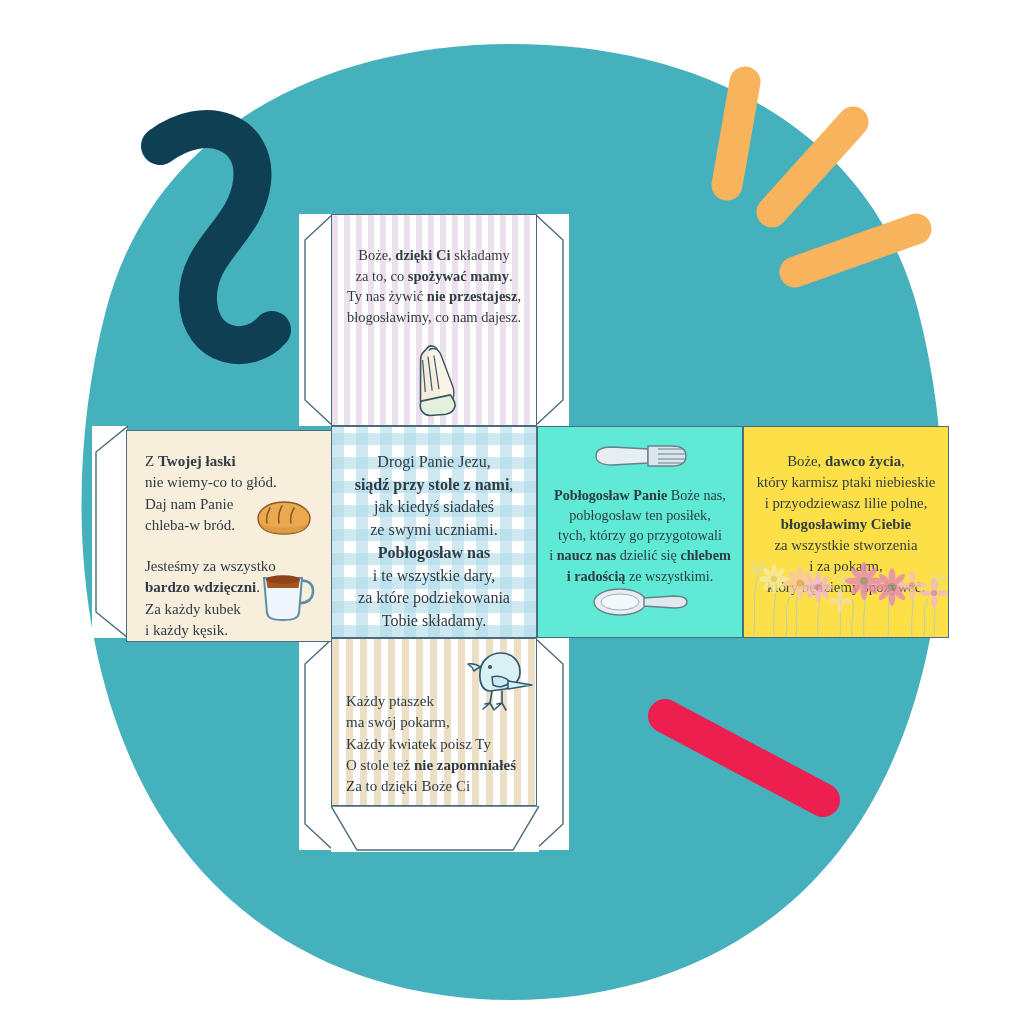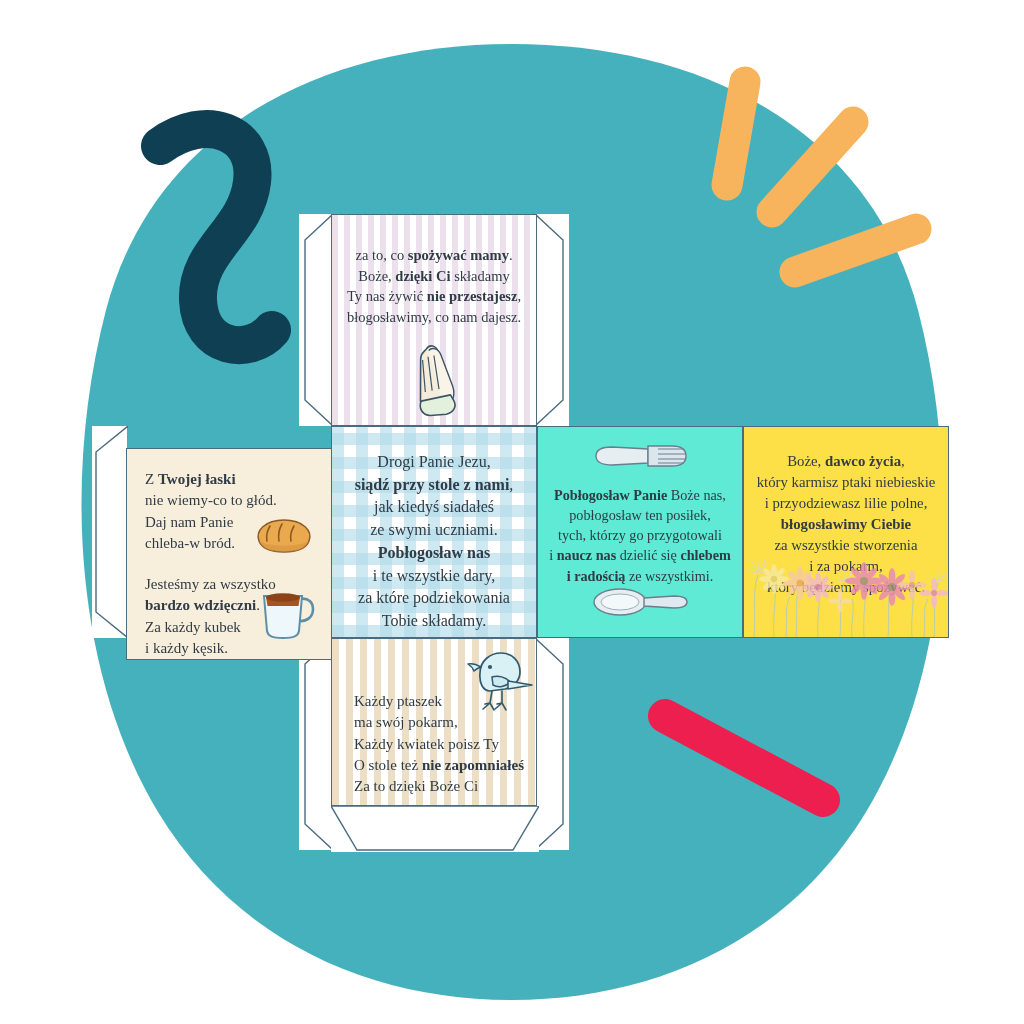--- a/index.html
+++ b/index.html
@@ -120,41 +120,41 @@
     </div>
 
     <div class="flap" style="left:331px;top:806px;">
       <svg width="208" height="46" viewBox="0 0 208 46">
         <path d="M0 0 L208 0 L182 44 L26 44 Z" fill="#ffffff" stroke="#4a6b80" stroke-width="1.4"></path>
       </svg>
     </div>
 
     <div class="panel pat-pink" style="left:331px;top:214px;width:206px;height:212px;">
       <div class="txt t-top" style="top:30px;">
+        <span class="line"><span>Boże, </span><b>dzięki Ci</b><span> składamy</span></span>
         <span class="line"><span>za to, co </span><b>spożywać mamy</b><span>.</span></span>
-        <span class="line"><span>Boże, </span><b>dzięki Ci</b><span> składamy</span></span>
         <span class="line"><span>Ty nas żywić </span><b>nie przestajesz</b><span>,</span></span>
         <span class="line"><span>błogosławimy, co nam dajesz.</span></span>
       </div>
 
       <div class="icon-abs" style="left:50%;top:125px;transform:translateX(-50%);">
         <svg width="86" height="80" viewBox="0 0 86 80">
           <g transform="rotate(-12 43 40)">
             <path d="M42 8 C46 4 52 6 53 13 L58 48 C59 58 54 66 45 67 L34 68 C27 68 24 62 26 55 L34 18 C35 12 38 11 42 8Z" fill="#f5eddc" stroke="#3b5566" stroke-width="1.6" stroke-linejoin="round"></path>
             <path d="M44 10 C48 7 54 10 55 17 L60 50 C61 60 56 68 47 69" fill="#faf4e6" stroke="#3b5566" stroke-width="1.4"></path>
             <path d="M36 18 L32 50" stroke="#3b5566" stroke-width="1.2" fill="none"></path>
             <path d="M42 16 L39 50" stroke="#3b5566" stroke-width="1.2" fill="none"></path>
             <path d="M48 16 L46 50" stroke="#3b5566" stroke-width="1.2" fill="none"></path>
             <path d="M26 58 C22 64 24 72 32 74 L48 76 C56 76 60 70 58 64 L56 58 Z" fill="#e3f0dc" stroke="#3b5566" stroke-width="1.6" stroke-linejoin="round"></path>
           </g>
         </svg>
       </div>
     </div>
 
-    <div class="panel pat-beige" style="left:126px;top:448px;width:206px;height:212px;">
+    <div class="panel pat-beige" style="left:126px;top:430px;width:206px;height:212px;">
       <div class="txt t-left" style="top:20px;left:18px;right:12px;">
         <span class="line"><span>Z </span><b>Twojej łaski</b></span>
         <span class="line"><span>nie wiemy-co to głód.</span></span>
         <span class="line"><span>Daj nam Panie</span></span>
         <span class="line"><span>chleba-w bród.</span></span>
         <span class="line" style="height:20px;">&nbsp;</span>
         <span class="line"><span>Jesteśmy za wszystko</span></span>
         <span class="line"><b>bardzo wdzięczni</b><span>.</span></span>
         <span class="line"><span>Za każdy kubek</span></span>
         <span class="line"><span>i każdy kęsik.</span></span>
@@ -348,21 +348,21 @@
                 <ellipse cx="0" cy="6" rx="2.4" ry="5.5"></ellipse>
               <ellipse cx="-6" cy="0" rx="5.5" ry="2.4"></ellipse>
                 <ellipse cx="6" cy="0" rx="5.5" ry="2.4"></ellipse>
             </g>
           </g>
         </svg>
       </div>
     </div>
 
     <div class="panel pat-tan" style="left:331px;top:638px;width:206px;height:168px;">
-      <div class="txt t-bottom" style="top:52px;left:14px;right:8px;padding-left:8px;">
+      <div class="txt t-bottom" style="top:52px;left:14px;right:8px;">
         <span class="line"><span>Każdy ptaszek</span></span>
         <span class="line"><span>ma swój pokarm,</span></span>
         <span class="line"><span>Każdy kwiatek poisz Ty</span></span>
         <span class="line nowrap"><span>O stole też </span><b>nie zapomniałeś</b></span>
         <span class="line"><span>Za to dzięki Boże Ci</span></span>
       </div>
 
       <div class="icon-abs" style="left:118px;top:8px;">
         <svg width="84" height="74" viewBox="0 0 84 74">
           <path d="M30 26 C30 14 40 6 51 6 C62 6 70 14 70 25 C70 33 64 40 55 42 L40 44 C33 44 29 36 30 26Z" fill="#d9f0f5" stroke="#2f5a6d" stroke-width="1.7"></path>

